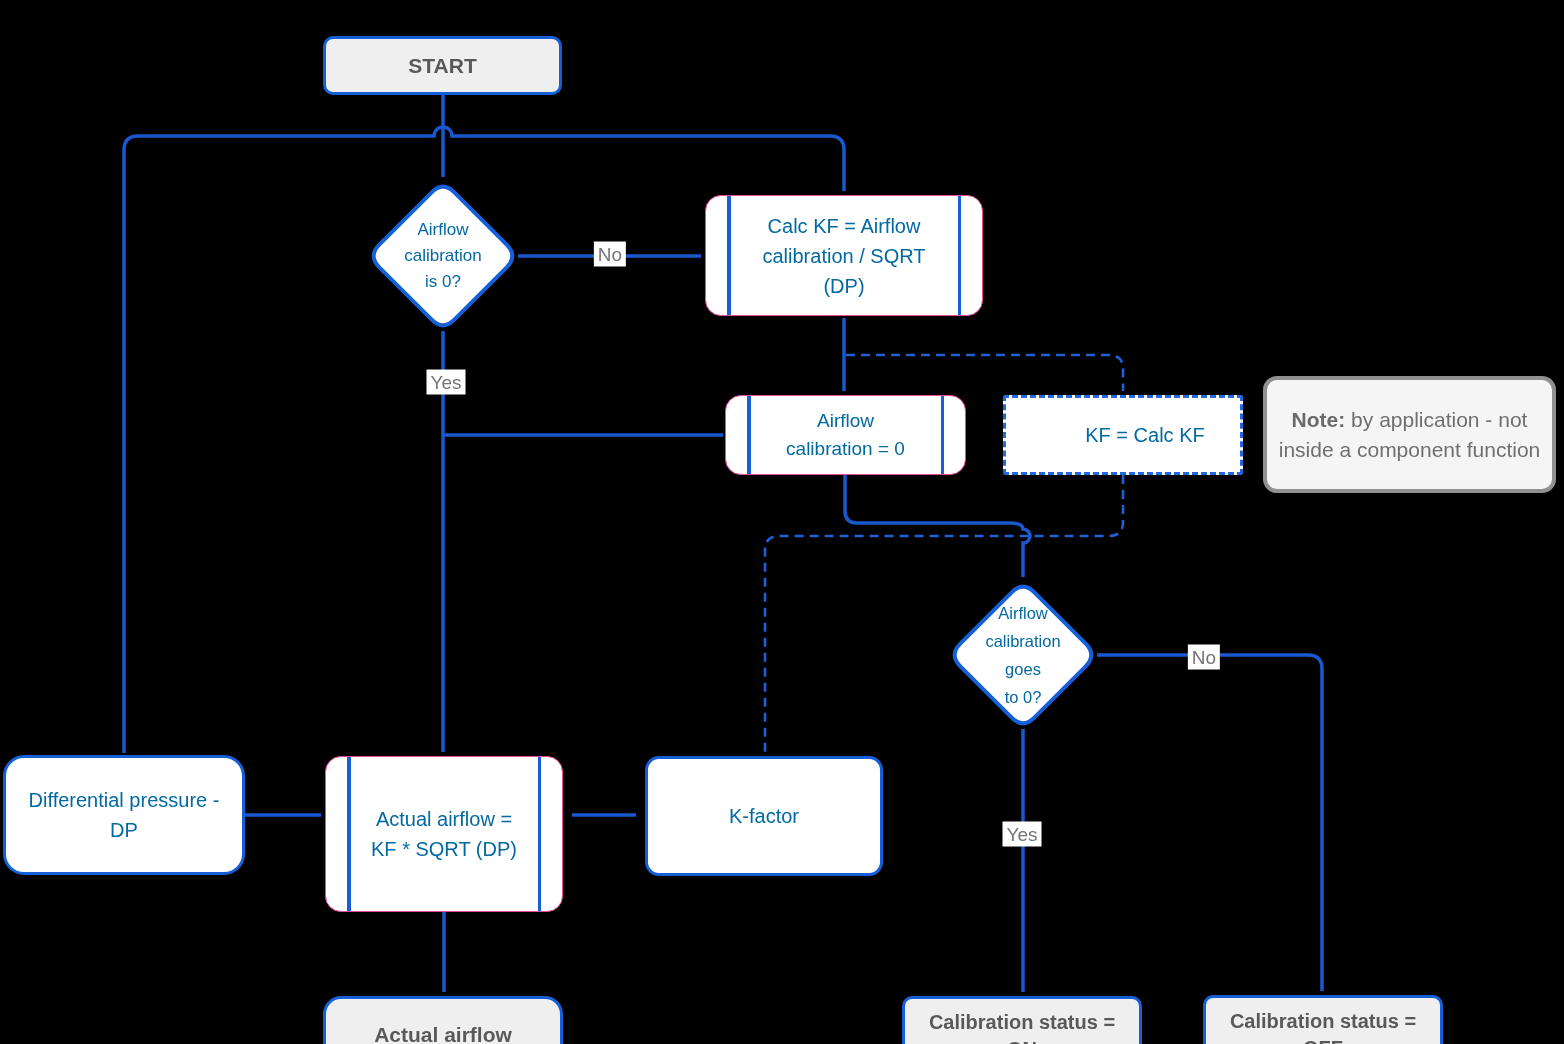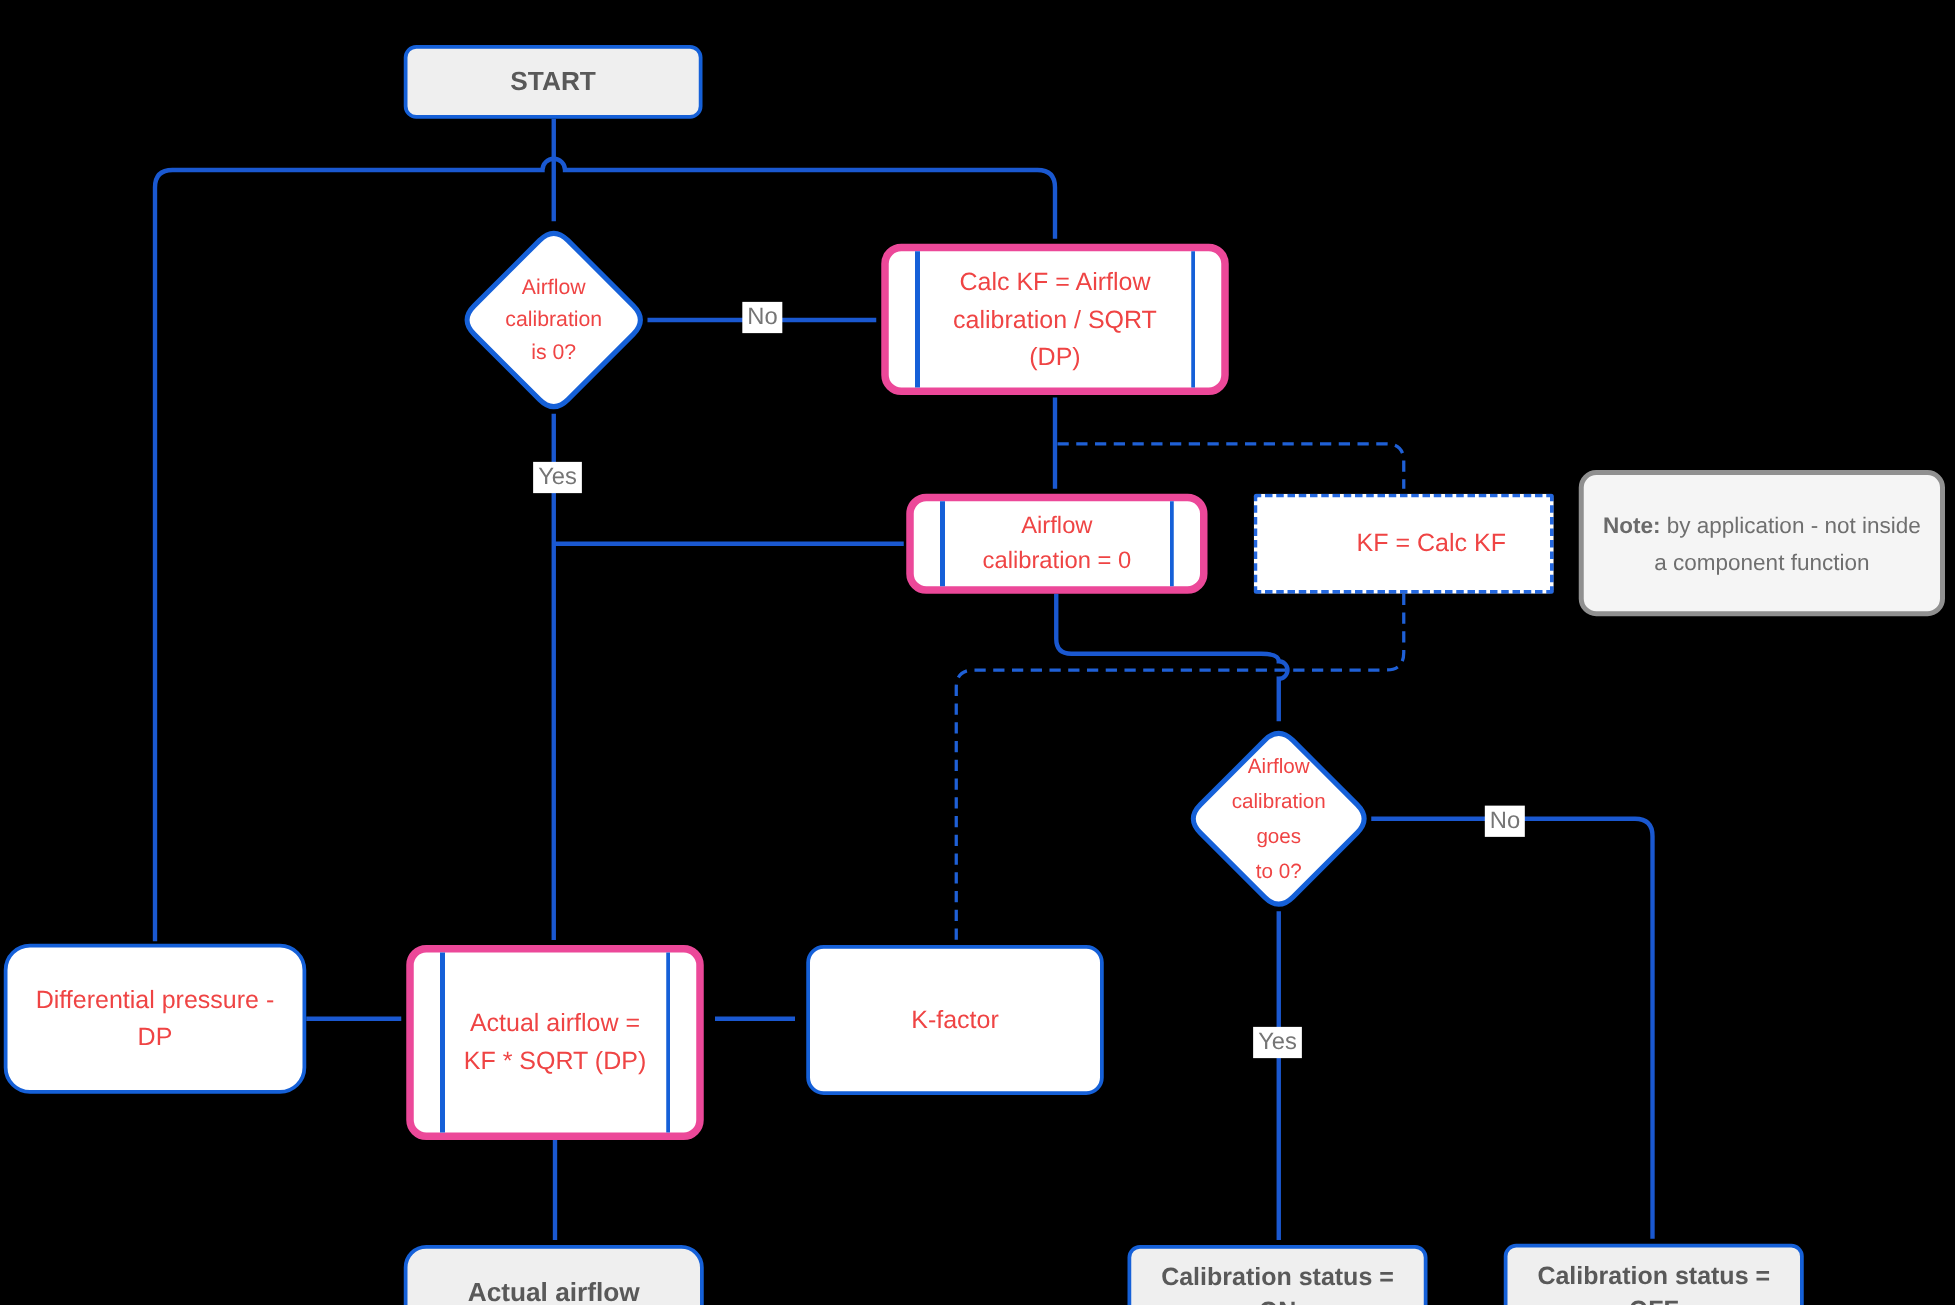--- a/index.html
+++ b/index.html
@@ -7,35 +7,35 @@
     position:relative;width:1564px;height:1044px;background:#000;overflow:hidden;
     font-family:"Liberation Sans", sans-serif;
     margin-top:33px;
   }
   #edges{position:absolute;left:0;top:0;z-index:0;}
   #edges path{fill:none;}
   .edge{stroke:#1a58d0;stroke-width:3.5;}
   .edge-dashed{stroke:#1f60d6;stroke-width:2.6;stroke-dasharray:9 6;}
 
   .node{position:absolute;z-index:1;box-sizing:border-box;display:flex;align-items:center;justify-content:center;text-align:center;}
-  .node-text{white-space:pre-line;color:#ef4444;font-size:20px;line-height:30px;}
+  .node-text{white-space:pre-line;color:#0369a1;font-size:20px;line-height:30px;}
 
   .terminal{background:#efefef;border:3px solid #1560d8;border-radius:10px;}
   .terminal .node-text{color:#595959;font-weight:bold;font-size:21px;line-height:28px;}
 
   .plain{background:#ffffff;border:3px solid #1560d8;border-radius:14px;}
 
-  .process-pre{background:#ffffff;border:6px solid #ec4899;border-radius:16px;position:absolute;}
+  .process-pre{background:#ffffff;border:1px solid #ec4899;border-radius:16px;position:absolute;}
   .process-pre .bar{position:absolute;top:0;bottom:0;width:3.5px;background:#1560d8;}
   .bar-l{left:21px;} .bar-r{right:21px;}
 
   .dashed-box{background:#ffffff;border:3px dashed #2468e0;border-radius:2px;}
 
   .note{background:#f5f5f5;border:4px solid #909090;border-radius:14px;padding:0 10px;}
-  .note .node-text{color:#6f6f6f;font-size:18px;line-height:30px;white-space:normal;}
+  .note .node-text{color:#6f6f6f;font-size:21px;line-height:30px;white-space:normal;}
   .note b{color:#6a6a6a;}
 
   .diamond{background:transparent;border:none;}
   .diamond svg{position:absolute;left:-6px;top:-6px;}
   .diamond .node-text{position:relative;font-size:17px;line-height:26px;}
   .diamond-sm .node-text{font-size:16.5px;line-height:28px;}
   .dshape{fill:#ffffff;stroke:#1560d8;stroke-width:4;}
 
   .elabel{position:absolute;z-index:2;transform:translate(-50%,-50%);
     background:#ffffff;color:#757575;font-size:19px;line-height:21px;padding:2px 4px;}

